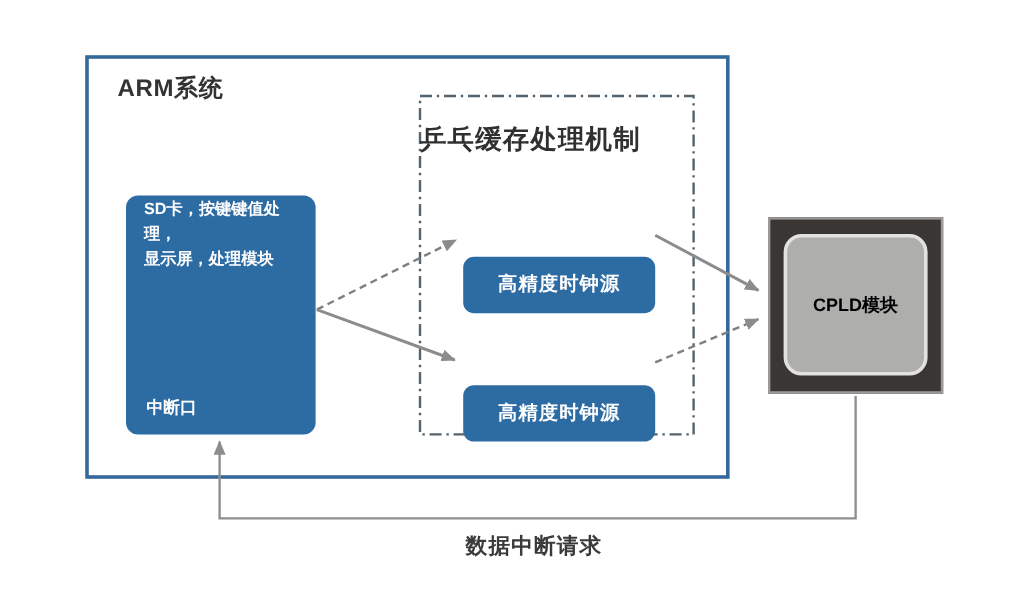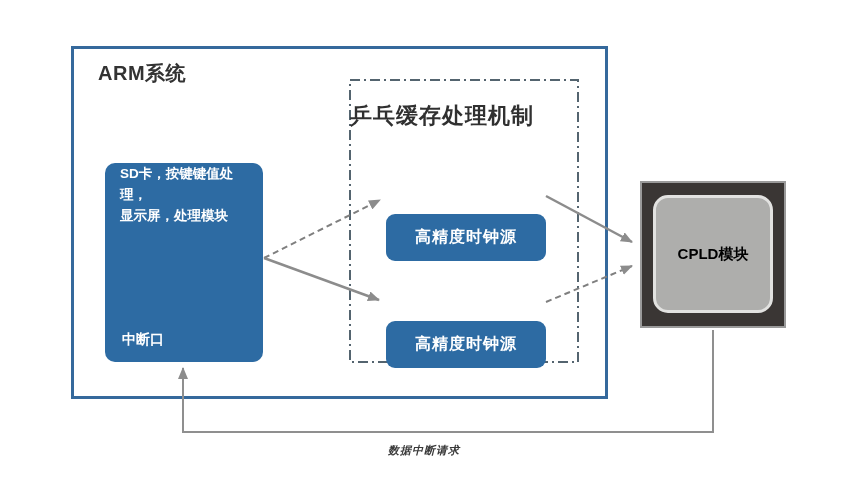--- a/index.html
+++ b/index.html
@@ -71,23 +71,22 @@
   .cpld-die{
     position:absolute;left:11px;top:12px;right:11px;bottom:13px;
     background:var(--chip-inner);
     border:3px solid var(--chip-inner-border);
     border-radius:15px;
     display:flex;align-items:center;justify-content:center;
     color:#000000;font-size:15px;font-weight:bold;
   }
   .feedback-label{
     position:absolute;left:388px;top:443px;
-    font-size:11px;font-weight:bold;color:#3a3a3a;
+    font-size:18px;font-weight:bold;color:#3a3a3a;
     letter-spacing:1px;
-    font-style:italic;
   }
   svg.overlay{
     position:absolute;left:0;top:0;width:847px;height:492px;
     pointer-events:none;
   }
   .ln-solid{stroke:var(--line-gray);stroke-width:2.5;fill:none;}
   .ln-dash{stroke:var(--line-gray-dash);stroke-width:2;fill:none;stroke-dasharray:6 4;}
   .ln-feedback{stroke:#8f8f8f;stroke-width:2;fill:none;}
   .pp-rect{stroke:var(--dash-border);stroke-width:2;fill:none;stroke-dasharray:10 4 2 4;}
   .ah-fill{fill:var(--line-gray);}

